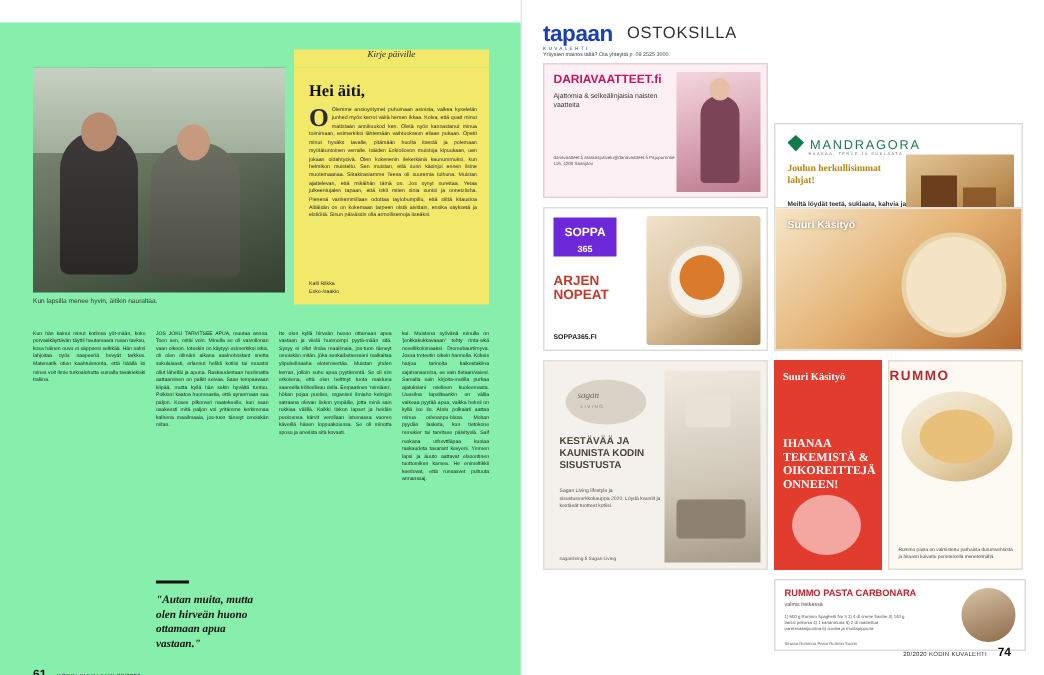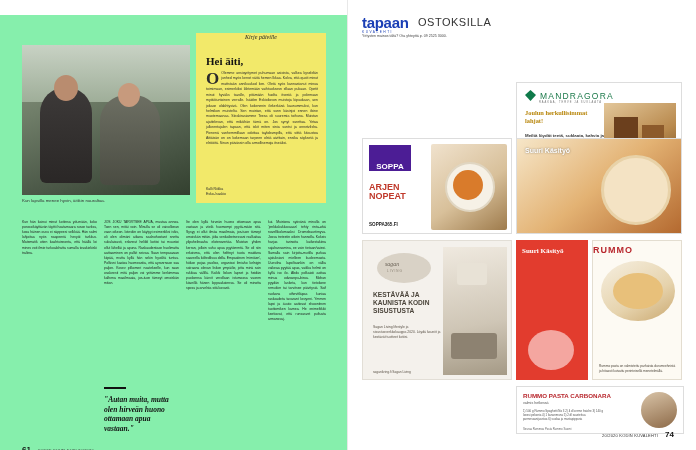--- a/index.html
+++ b/index.html
@@ -136,21 +136,21 @@
   .ad-mand .soc span{width:5px;height:5px;border:0.5px solid #333;border-radius:1px;display:block;}
   .ad-mand .prodimg{
     position:absolute;right:5px;top:20px;width:72px;height:62px;
     background:linear-gradient(150deg,#e3c79a,#b98a4e 60%,#7a5326);
   }
   .ad-mand .prodimg .box{position:absolute;left:10px;top:14px;width:24px;height:32px;background:#6b3f1d;}
   .ad-mand .prodimg .box2{position:absolute;left:38px;top:22px;width:22px;height:26px;background:#8c5a2b;}
 
   
   .ad-soppa{left:362px;top:138px;width:150px;height:96px;background:#ffffff;border:0.5px solid #ddd;}
-  .ad-soppa .logo{position:absolute;left:6px;top:6px;width:42px;height:26px;background:#4c1d95;color:#fff;font-size:8px;font-weight:bold;text-align:center;line-height:12px;padding-top:16px;box-sizing:border-box;font-family:"Liberation Sans", sans-serif;}
+  .ad-soppa .logo{position:absolute;left:6px;top:6px;width:42px;height:26px;background:#6d28d9;color:#fff;font-size:8px;font-weight:bold;text-align:center;line-height:12px;padding-top:4px;box-sizing:border-box;font-family:"Liberation Sans", sans-serif;}
   .ad-soppa .logo small{display:block;font-size:6px;}
   .ad-soppa .head{position:absolute;left:6px;top:44px;width:62px;font-size:9px;font-weight:bold;line-height:1.05;color:#c0392b;font-family:"Liberation Sans", sans-serif;}
   .ad-soppa .url{position:absolute;left:6px;bottom:6px;font-size:4.6px;font-weight:bold;color:#222;font-family:"Liberation Sans", sans-serif;}
   .ad-soppa .food{
     position:absolute;right:4px;top:5px;width:76px;height:86px;
     background:linear-gradient(145deg,#f0e2cd,#d8c09a 55%,#9e7b4c);
     border-radius:2px;
   }
   .ad-soppa .food .bowl{position:absolute;left:14px;top:18px;width:46px;height:46px;border-radius:50%;background:#f6f1e6;border:2px solid #e0d6c2;}
   .ad-soppa .food .soup{position:absolute;left:22px;top:26px;width:30px;height:30px;border-radius:50%;background:#d97b2b;}
@@ -256,20 +256,31 @@
 
   <div class="right-page"></div>
 
   <div class="rp-masthead">
     <div class="rp-logo">tapaan</div>
     <div class="rp-logo-sub">KUVALEHTI</div>
   </div>
   <div class="rp-mast-word">OSTOKSILLA</div>
   <div class="rp-mast-tag">Yritysten mainos tältä? Ota yhteyttä p. 09 2525 3000.</div>
 
+  <div class="ad ad-daria">
+    <div class="photo">
+      <div class="figure"></div>
+      <div class="fhead"></div>
+    </div>
+    <div class="title">DARIAVAATTEET.fi</div>
+    <div class="sub">Ajattomia &amp; selkeälinjaisia naisten vaatteita</div>
+    <div class="contact">dariavaatteet.fi
+asiakaspalvelu@dariavaatteet.fi
+Pajupurontie 116, 4200 Saarijärvi</div>
+  </div>
 
   <div class="ad ad-mand">
     <div class="prodimg">
       <div class="box"></div>
       <div class="box2"></div>
     </div>
     <div class="brandrow">
       <span class="leaf"></span>
       <span class="brand">MANDRAGORA</span>
     </div>
@@ -310,20 +321,21 @@
   </div>
 
   <div class="ad ad-kasi">
     <div class="img"></div>
     <div class="pasta"></div>
     <div class="brand">Suuri Käsityö</div>
   </div>
 
   <div class="ad ad-kasi2">
     <div class="logo">Suuri Käsityö</div>
+    <div class="head">IHANAA TEKEMISTÄ &amp; OIKOREITTEJÄ ONNEEN!</div>
     <div class="yarn"></div>
   </div>
 
   <div class="ad ad-rummo">
     <div class="brand">RUMMO</div>
     <div class="plate"></div>
     <div class="pastaswirl"></div>
     <div class="caption">Rummo pasta on valmistettu parhaista durumvehnistä ja hitaasti kuivattu perinteisellä menetelmällä.</div>
   </div>
 

